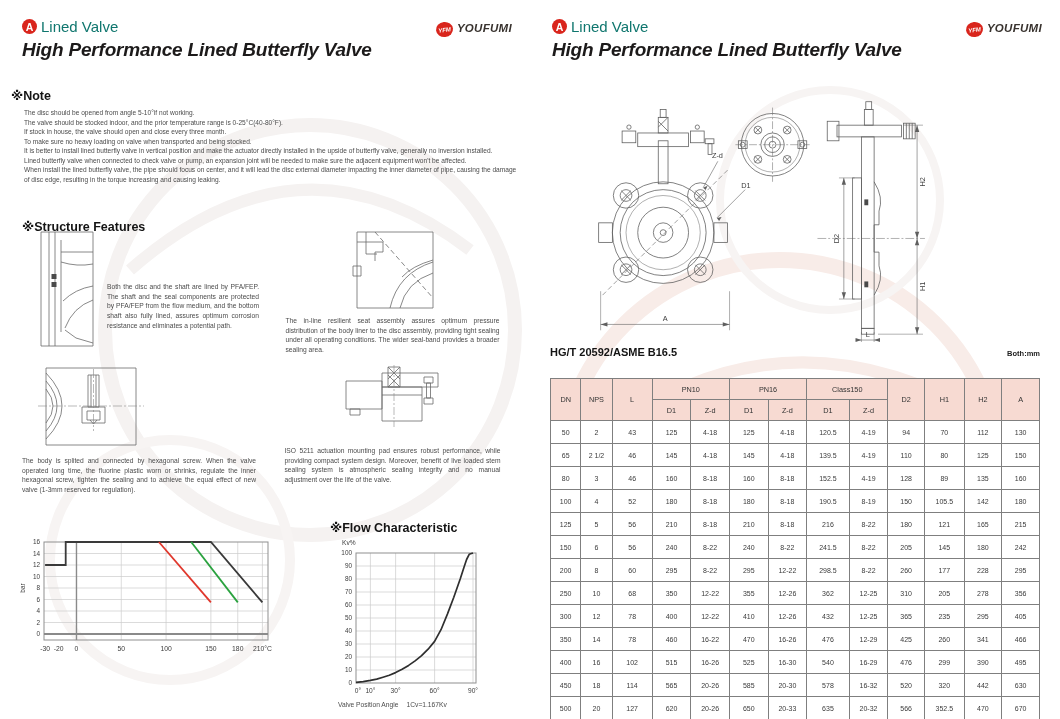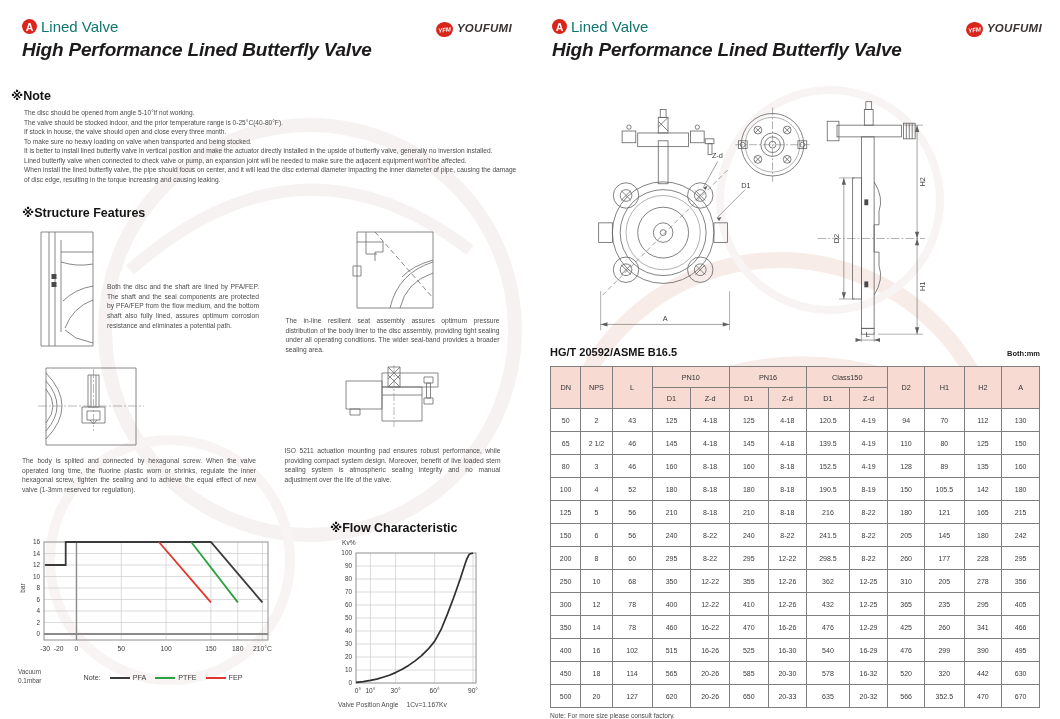--- a/index.html
+++ b/index.html
@@ -42,21 +42,21 @@
   .vac{font-size:6.4px;color:#4b4b4b;line-height:1.35;}
   .lgd{display:flex;align-items:center;gap:9px;margin-left:42px;margin-top:5px;font-size:7.2px;color:#3d3d3d;}
   .lg-item{display:flex;align-items:center;}
   .lg-swatch{display:inline-block;width:20px;height:2px;margin-right:3px;}
   .flow{position:absolute;top:520px;left:330px;width:172px;}
   .flow svg{margin-top:2px;display:block;}
   .flow-cap{display:flex;gap:8px;margin-top:4px;margin-left:8px;font-size:6.7px;color:#4b4b4b;}
   
   .drawing{position:absolute;top:90px;left:30px;}
   .tbl-wrap{position:absolute;top:346px;left:20px;width:490px;}
-  .tbl-title-row{display:flex;justify-content:space-between;align-items:flex-end;margin-bottom:8px;}
+  .tbl-title-row{display:flex;justify-content:space-between;align-items:flex-end;margin-bottom:20px;}
   .tbl-title{font-size:11px;font-weight:bold;color:#141414;}
   .unit{font-size:7.5px;font-weight:bold;color:#222;}
   table{border-collapse:collapse;table-layout:fixed;width:490px;}
   th,td{border:1px solid #7f7f7f;text-align:center;padding:0;overflow:hidden;}
   th{background:#f7dad2;font-weight:normal;font-size:7.3px;color:#333;height:20px;}
   td{font-size:7px;color:#3a3a3a;height:22px;background:#fff;}
   .footnote{margin-top:4px;font-size:6.6px;color:#4b4b4b;}
   text{font-family:"Liberation Sans","DejaVu Sans",sans-serif;}
 </style>
 </head>
@@ -85,21 +85,21 @@
   <div class="note-lines">
       <div class="note-line">The disc should be opened from angle 5-10°if not working.</div>
       <div class="note-line">The valve should be stocked indoor, and the prior temperature range is 0-25°C(40-80°F).</div>
       <div class="note-line">If stock in house, the valve should open and close every three month.</div>
       <div class="note-line">To make sure no heavy loading on valve when transported and being stocked.</div>
       <div class="note-line">It is better to install lined butterfly valve in vertical position and make the actuator directly installed in the upside of butterfly valve, generally no inversion installed.</div>
       <div class="note-line">Lined butterfly valve when connected to check valve or pump, an expansion joint will be needed to make sure the adjacent equipment won't be affected.</div>
       <div class="note-line">When install the lined butterfly valve, the pipe should focus on center, and it will lead the disc external diameter impacting the inner diameter of pipe, causing the damage of disc edge, resulting in the torque increasing and causing leaking.</div>
     </div>
 
-  <div class="sec-h" style="top:205px;left:22px;">※Structure Features</div>
+  <div class="sec-h" style="top:219px;left:22px;">※Structure Features</div>
 
   <div class="features">
     <div class="f1">
       <svg class="fsvg" width="64" height="120" viewBox="0 0 64 120" fill="none" stroke="#6a6a6a" stroke-width="0.8">
         <rect x="5" y="2" width="52" height="114"></rect>
         <line x1="13" y1="2" x2="13" y2="116"></line>
           <line x1="19" y1="2" x2="19" y2="116"></line>
         <line x1="25" y1="10" x2="25" y2="102"></line>
         <rect x="15.5" y="44" width="5" height="5" fill="#4a4a4a" stroke="none"></rect>
         <rect x="15.5" y="52" width="5" height="5" fill="#4a4a4a" stroke="none"></rect>
@@ -194,43 +194,20 @@
         <text x="103.28" y="121" font-size="6.8" text-anchor="middle" fill="#3c3c3c">50</text>
         <text x="148.08" y="121" font-size="6.8" text-anchor="middle" fill="#3c3c3c">100</text>
         <text x="192.88" y="121" font-size="6.8" text-anchor="middle" fill="#3c3c3c">150</text>
         <text x="219.76" y="121" font-size="6.8" text-anchor="middle" fill="#3c3c3c">180</text>
         <text x="244.4" y="121" font-size="6.8" text-anchor="middle" fill="#3c3c3c">210°C</text>
         <text x="7" y="58" font-size="6.5" text-anchor="middle" fill="#3c3c3c" transform="rotate(-90 7 58)">bar</text>
         <polyline points="27.1,35.0 47.7,35.0 47.7,12.0 192.9,12.0 244.4,72.4" fill="none" stroke="#3a3a3a" stroke-width="1.8"></polyline>
         <polyline points="173.2,12.0 219.8,72.4" fill="none" stroke="#2aa23f" stroke-width="1.8"></polyline>
         <polyline points="140.9,12.0 192.9,72.4" fill="none" stroke="#e0372c" stroke-width="1.8"></polyline>
       </svg>
-    <div class="pt-foot">
-      <div class="vac">
-        <div>Vacuum</div>
-        <div>0.1mbar</div>
-      </div>
-      <div class="lgd">
-        <span>Note:</span>
-        <span class="lg-items" style="display:flex;gap:9px;">
-            <span class="lg-item">
-              <span class="lg-swatch" style="background: rgb(58, 58, 58);"></span>
-              <span>PFA</span>
-            </span>
-            <span class="lg-item">
-              <span class="lg-swatch" style="background: rgb(42, 162, 63);"></span>
-              <span>PTFE</span>
-            </span>
-            <span class="lg-item">
-              <span class="lg-swatch" style="background: rgb(224, 55, 44);"></span>
-              <span>FEP</span>
-            </span>
-          </span>
-      </div>
-    </div>
   </div>
 
   <div class="flow">
     <div class="sec-h">※Flow Characteristic</div>
     <svg id="flow-svg" width="150" height="160" viewBox="0 0 150 160">
         <line x1="26" y1="133" x2="146" y2="133" stroke="#cccccc" stroke-width="0.7"></line>
         <line x1="26" y1="120" x2="146" y2="120" stroke="#cccccc" stroke-width="0.7"></line>
         <line x1="26" y1="107" x2="146" y2="107" stroke="#cccccc" stroke-width="0.7"></line>
         <line x1="26" y1="94" x2="146" y2="94" stroke="#cccccc" stroke-width="0.7"></line>
         <line x1="26" y1="81" x2="146" y2="81" stroke="#cccccc" stroke-width="0.7"></line>

